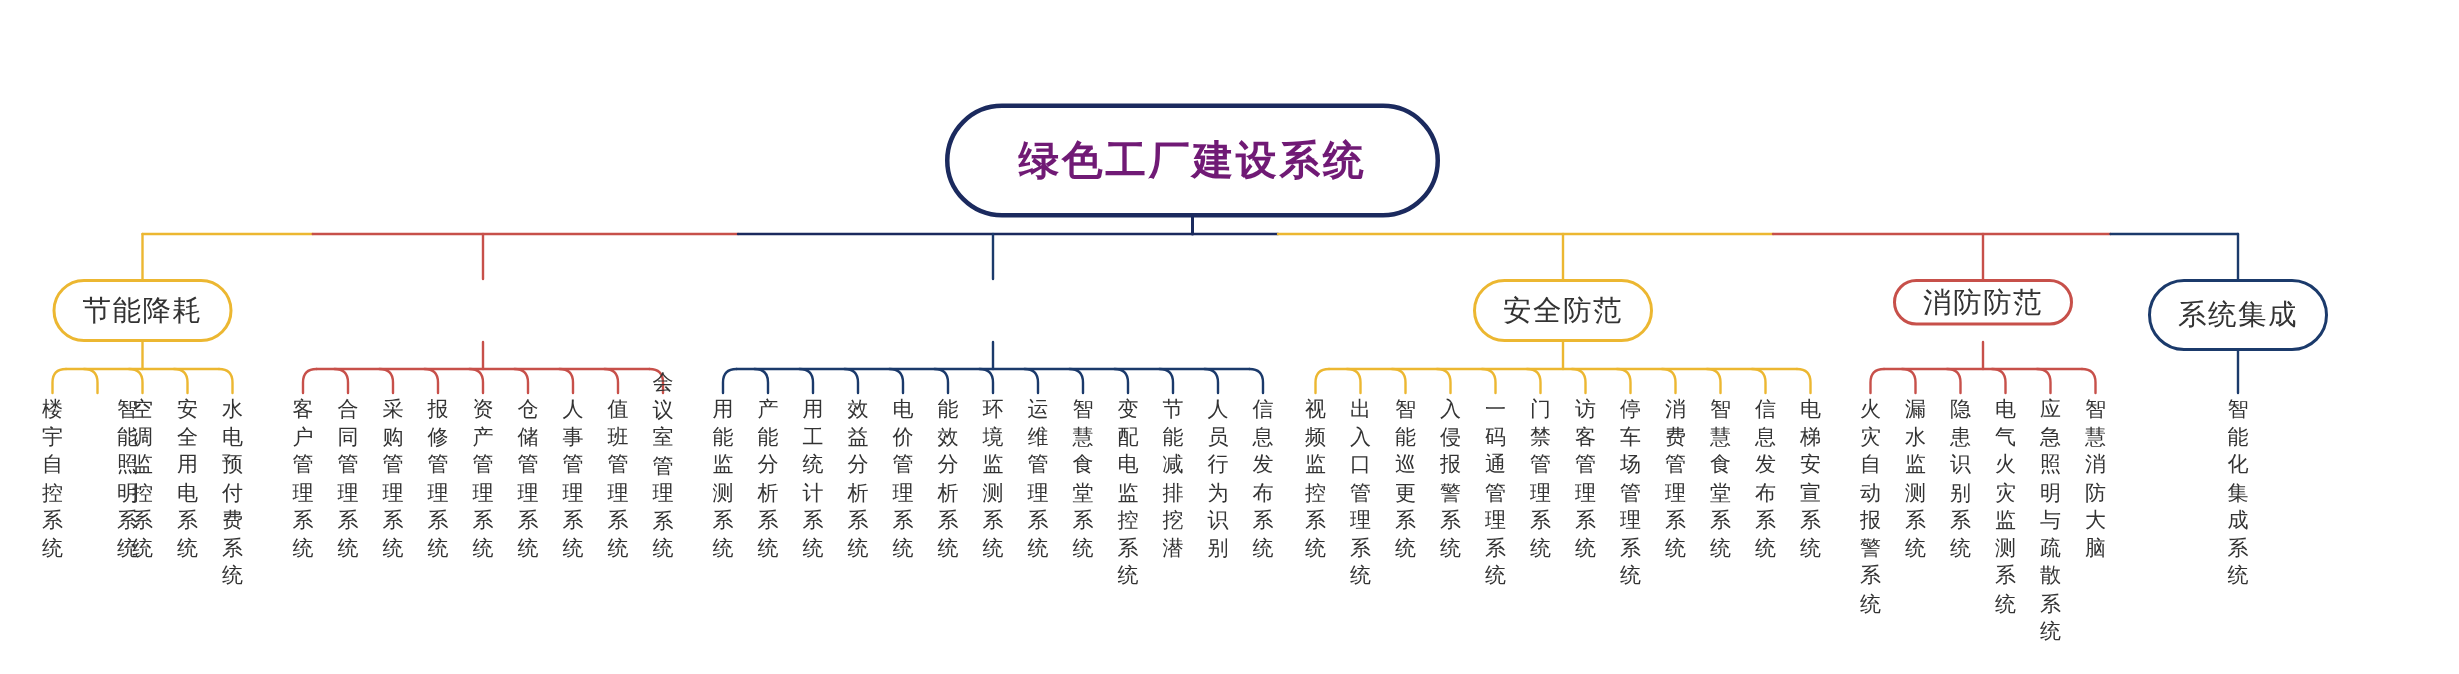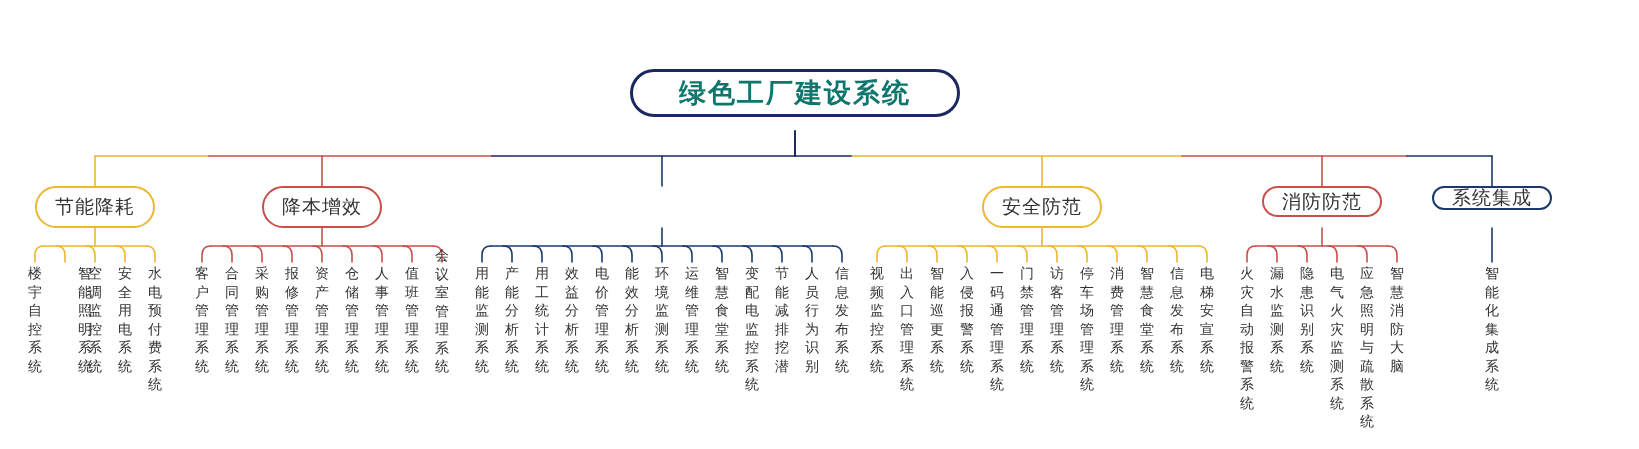--- a/index.html
+++ b/index.html
@@ -116,34 +116,31 @@
       <path d="M 1256 246 L 1388 246" fill="none" stroke="#c7504a" stroke-width="1.6" stroke-linecap="round" stroke-linejoin="round"></path>
       <path d="M 1256 246 Q 1247 246 1247 255 L 1247 262" fill="none" stroke="#c7504a" stroke-width="1.6" stroke-linecap="round" stroke-linejoin="round"></path>
       <path d="M 1268 246 Q 1277 246 1277 255 L 1277 262" fill="none" stroke="#c7504a" stroke-width="1.6" stroke-linecap="round" stroke-linejoin="round"></path>
       <path d="M 1298 246 Q 1307 246 1307 255 L 1307 262" fill="none" stroke="#c7504a" stroke-width="1.6" stroke-linecap="round" stroke-linejoin="round"></path>
       <path d="M 1328 246 Q 1337 246 1337 255 L 1337 262" fill="none" stroke="#c7504a" stroke-width="1.6" stroke-linecap="round" stroke-linejoin="round"></path>
       <path d="M 1358 246 Q 1367 246 1367 255 L 1367 262" fill="none" stroke="#c7504a" stroke-width="1.6" stroke-linecap="round" stroke-linejoin="round"></path>
       <path d="M 1388 246 Q 1397 246 1397 255 L 1397 262" fill="none" stroke="#c7504a" stroke-width="1.6" stroke-linecap="round" stroke-linejoin="round"></path>
       <path d="M 1492 156 L 1492 156 L 1492 186" fill="none" stroke="#1b3a6b" stroke-width="1.6" stroke-linecap="round" stroke-linejoin="round"></path>
       <path d="M 1492 228 L 1492 262" fill="none" stroke="#1b3a6b" stroke-width="1.6" stroke-linecap="round" stroke-linejoin="round"></path>
     </svg>
-<div class="node root" style="left: 630px; top: 69px; width: 330px; height: 48px; border-color: rgb(27, 42, 94); color: #0f766e;">
+<div class="node root" style="left: 630px; top: 69px; width: 330px; height: 76px; border-color: rgb(27, 42, 94); color: #701a75;">
       <span>绿色工厂建设系统</span>
     </div>
     <div class="node branch" style="left: 35px; top: 186px; width: 120px; height: 42px; border-color: rgb(236, 183, 49);">
       <span>节能降耗</span>
     </div>
     <div class="leaf" style="left: 26px; top: 264px;">楼宇自控系统</div>
     <div class="leaf" style="left: 56px; top: 264px; margin-left: 20px;">智能照明系统</div>
     <div class="leaf" style="left: 86px; top: 264px;">空调监控系统</div>
     <div class="leaf" style="left: 116px; top: 264px;">安全用电系统</div>
     <div class="leaf" style="left: 146px; top: 264px;">水电预付费系统</div>
-    <div class="node branch" style="left: 262px; top: 186px; width: 120px; height: 42px; border-color: rgb(199, 80, 74);">
-      <span>降本增效</span>
-    </div>
     <div class="leaf" style="left: 193px; top: 264px;">客户管理系统</div>
     <div class="leaf" style="left: 223px; top: 264px;">合同管理系统</div>
     <div class="leaf" style="left: 253px; top: 264px;">采购管理系统</div>
     <div class="leaf" style="left: 283px; top: 264px;">报修管理系统</div>
     <div class="leaf" style="left: 313px; top: 264px;">资产管理系统</div>
     <div class="leaf" style="left: 343px; top: 264px;">仓储管理系统</div>
     <div class="leaf" style="left: 373px; top: 264px;">人事管理系统</div>
     <div class="leaf" style="left: 403px; top: 264px;">值班管理系统</div>
     <div class="leaf" style="left: 433px; top: 246px;">会议室管理系统</div>
     <div class="leaf" style="left: 473px; top: 264px;">用能监测系统</div>
@@ -176,17 +173,17 @@
     <div class="leaf" style="left: 1198px; top: 264px;">电梯安宣系统</div>
     <div class="node branch" style="left: 1262px; top: 186px; width: 120px; height: 31px; border-color: rgb(199, 80, 74);">
       <span>消防防范</span>
     </div>
     <div class="leaf" style="left: 1238px; top: 264px;">火灾自动报警系统</div>
     <div class="leaf" style="left: 1268px; top: 264px;">漏水监测系统</div>
     <div class="leaf" style="left: 1298px; top: 264px;">隐患识别系统</div>
     <div class="leaf" style="left: 1328px; top: 264px;">电气火灾监测系统</div>
     <div class="leaf" style="left: 1358px; top: 264px;">应急照明与疏散系统</div>
     <div class="leaf" style="left: 1388px; top: 264px;">智慧消防大脑</div>
-    <div class="node branch" style="left: 1432px; top: 186px; width: 120px; height: 24px; border-color: rgb(27, 58, 107);">
+    <div class="node branch" style="left: 1432px; top: 186px; width: 120px; height: 48px; border-color: rgb(27, 58, 107);">
       <span>系统集成</span>
     </div>
     <div class="leaf" style="left: 1483px; top: 264px;">智能化集成系统</div>
   </div>
 
 </body></html>

